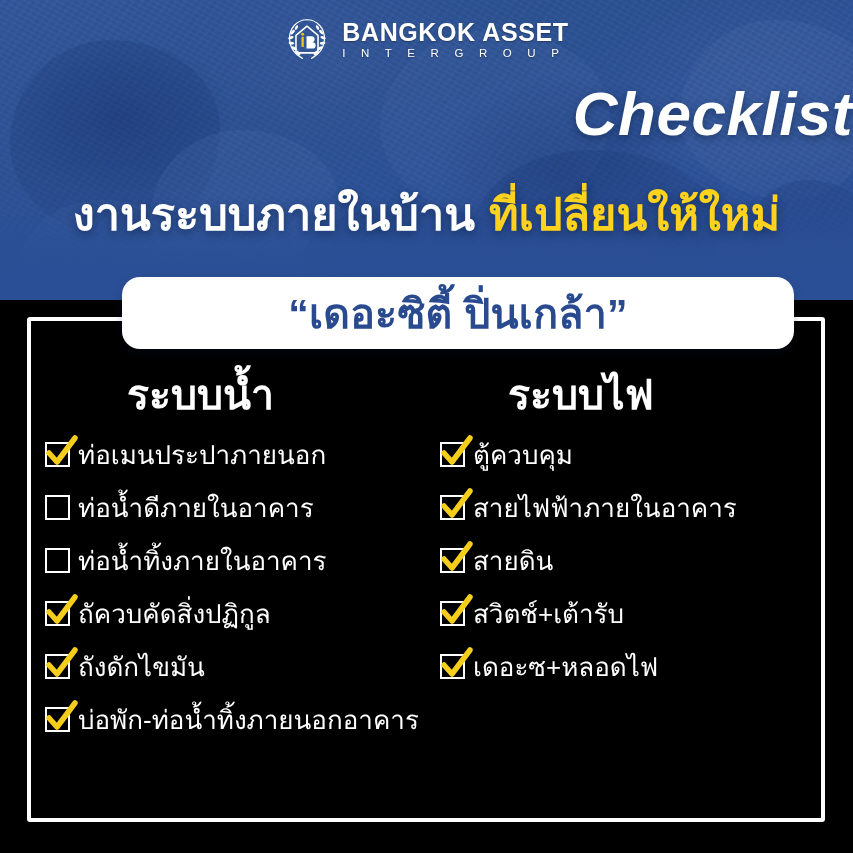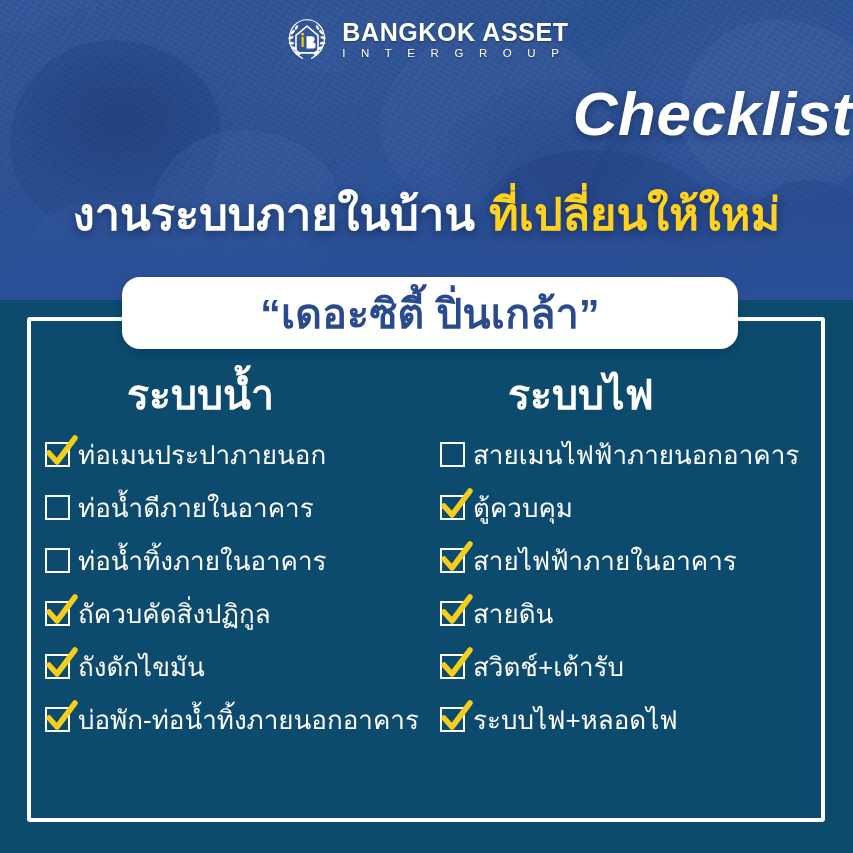--- a/index.html
+++ b/index.html
@@ -4,21 +4,21 @@
 <style>
   html,body{margin:0;padding:0;background:#2b4f96;}
   body{
     font-family:"Liberation Sans","DejaVu Sans",sans-serif;
     -webkit-font-smoothing:antialiased;
   }
   #poster{
     position:relative;
     width:853px;height:853px;
     overflow:hidden;
-    background:#0c4a6e;
+    background:#000000;
   }
 
   
   .photo-band{
     position:absolute;left:0;top:0;width:853px;height:300px;
     overflow:hidden;
   }
   .photo-base{
     position:absolute;inset:0;
     background:
@@ -76,21 +76,21 @@
   .subhead{
     position:absolute;left:0;right:0;top:178px;text-align:center;z-index:6;
     font-size:45px;font-weight:bold;white-space:nowrap;
     text-shadow:0 3px 8px rgba(12,30,66,.55);
   }
   .subhead .w{color:#ffffff;}
   .subhead .y{color:#ffd21e;margin-left:14px;}
 
   
   .banner{
-    position:absolute;left:122px;top:277px;width:616px;height:72px;
+    position:absolute;left:122px;top:277px;width:672px;height:72px;
     background:#ffffff;border-radius:18px;
     display:flex;align-items:center;justify-content:center;
     z-index:7;
     box-shadow:0 4px 10px rgba(10,28,62,.22);
   }
   .banner-text{
     color:#2a4a8f;font-weight:bold;font-size:41px;letter-spacing:.3px;white-space:nowrap;
   }
 
   
@@ -242,24 +242,20 @@
             </span>
           <span class="item-label">บ่อพัก-ท่อน้ำทิ้งภายนอกอาคาร</span>
         </div>
       </div>
     </div>
 
     <div class="col col-right">
       <div class="col-head">ระบบไฟ</div>
       <div>
         <div class="item">
-          <span class="cb"></span>
-          <span class="item-label">สายเมนไฟฟ้าภายนอกอาคาร</span>
-        </div>
-        <div class="item">
           <span class="cb">
               <svg class="tick" viewBox="0 0 34 34">
                 <path d="M5 18 L13 27 L31 3" fill="none" stroke="#f5cd1b" stroke-width="5.5" stroke-linecap="round" stroke-linejoin="round"></path>
               </svg>
             </span>
           <span class="item-label">ตู้ควบคุม</span>
         </div>
         <div class="item">
           <span class="cb">
               <svg class="tick" viewBox="0 0 34 34">
@@ -283,19 +279,19 @@
               </svg>
             </span>
           <span class="item-label">สวิตช์+เต้ารับ</span>
         </div>
         <div class="item">
           <span class="cb">
               <svg class="tick" viewBox="0 0 34 34">
                 <path d="M5 18 L13 27 L31 3" fill="none" stroke="#f5cd1b" stroke-width="5.5" stroke-linecap="round" stroke-linejoin="round"></path>
               </svg>
             </span>
-          <span class="item-label">ระบบไฟ+หลอดไฟ</span>
+          <span class="item-label">เดอะซ+หลอดไฟ</span>
         </div>
       </div>
     </div>
 
   </div>
 </div>
 
 </body></html>

